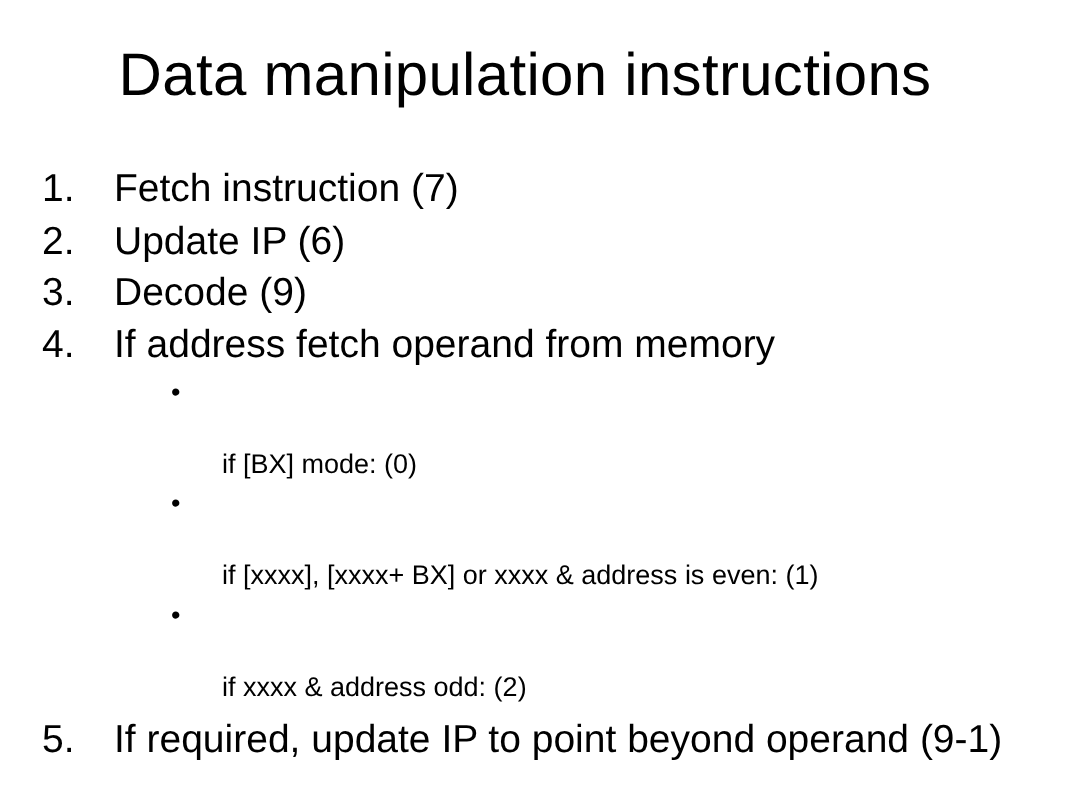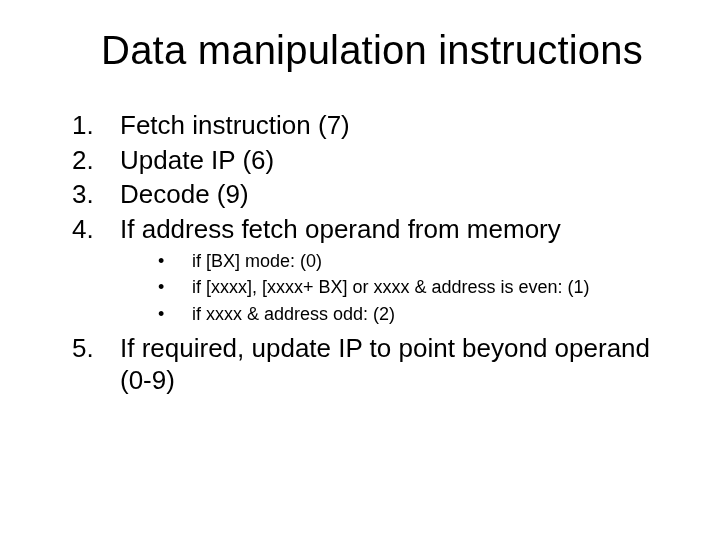--- a/index.html
+++ b/index.html
@@ -8,21 +8,21 @@
     width: 720px;
     height: 540px;
     background: #ffffff;
     font-family: Arial, Helvetica, sans-serif;
     color: #000000;
   }
   .slide {
     box-sizing: border-box;
     width: 720px;
     height: 540px;
-    padding: 24px 40px 0 64px;
+    padding: 24px 40px 0 20px;
   }
   .title {
     font-size: 40px;
     font-weight: 400;
     text-align: center;
     margin: 4px 0 36px 0;
     letter-spacing: 0.2px;
   }
   ol.main {
     list-style: none;
@@ -52,20 +52,21 @@
   ul.sub > li {
     display: flex;
     margin: 2px 0;
   }
   ul.sub > li .bullet {
     width: 34px;
     flex: 0 0 34px;
   }
   ul.sub > li .body {
     flex: 1;
+    margin-top: 48px;
   }
 </style>
 </head>
 <body>
 
 <div class="slide">
   <h1 class="title">Data manipulation instructions</h1>
 
   <ol class="main">
     <li>
@@ -97,16 +98,16 @@
     </li>
     <li>
       <span class="bullet">•</span>
       <span class="body">if xxxx &amp; address odd: (2)</span>
     </li>
   </ul>
 
   <ol class="main">
     <li>
       <span class="num">5.</span>
-      <span class="body">If required, update IP to point beyond operand (0-9)</span>
+      <span class="body">If required, update IP to point beyond operand (9-1)</span>
     </li>
   </ol>
 </div>
 
 </body></html>

